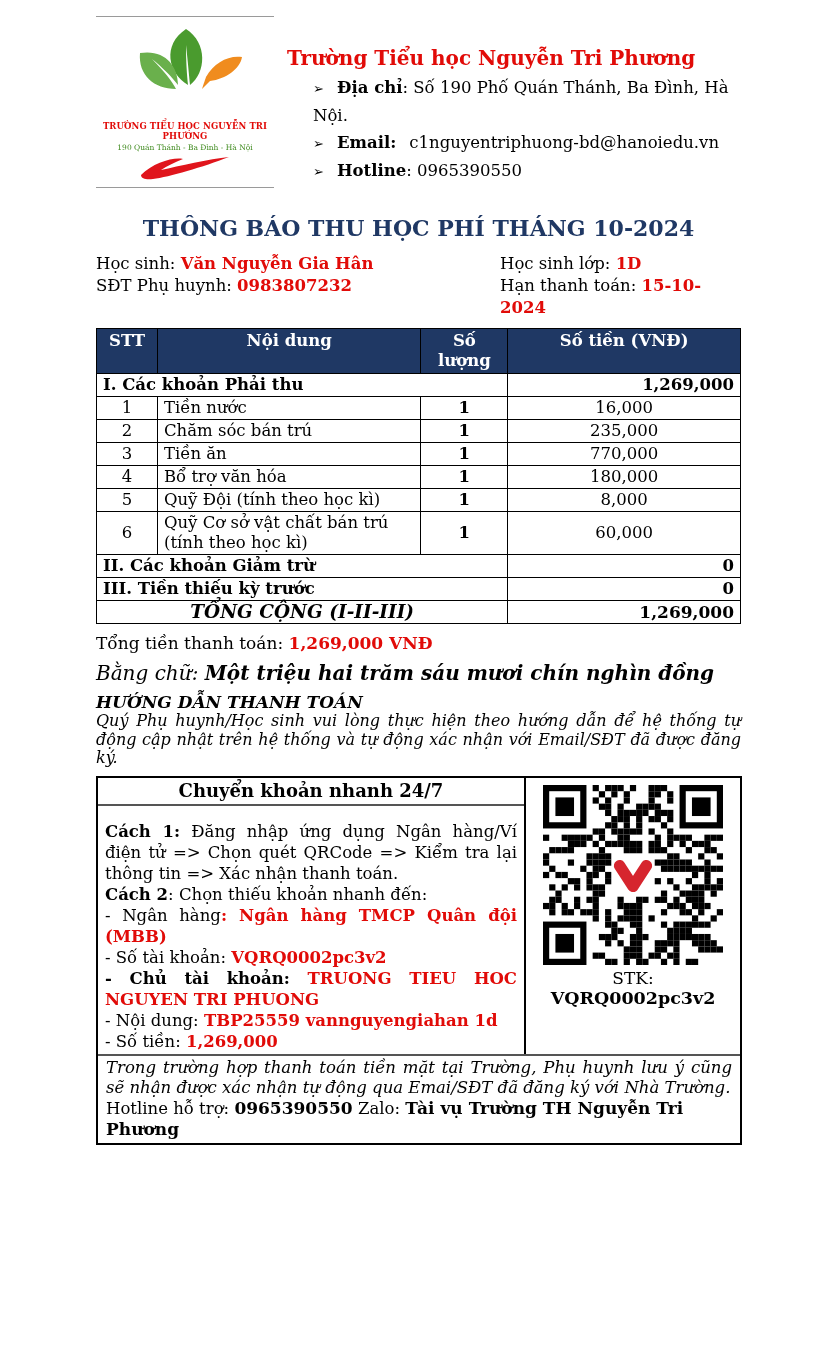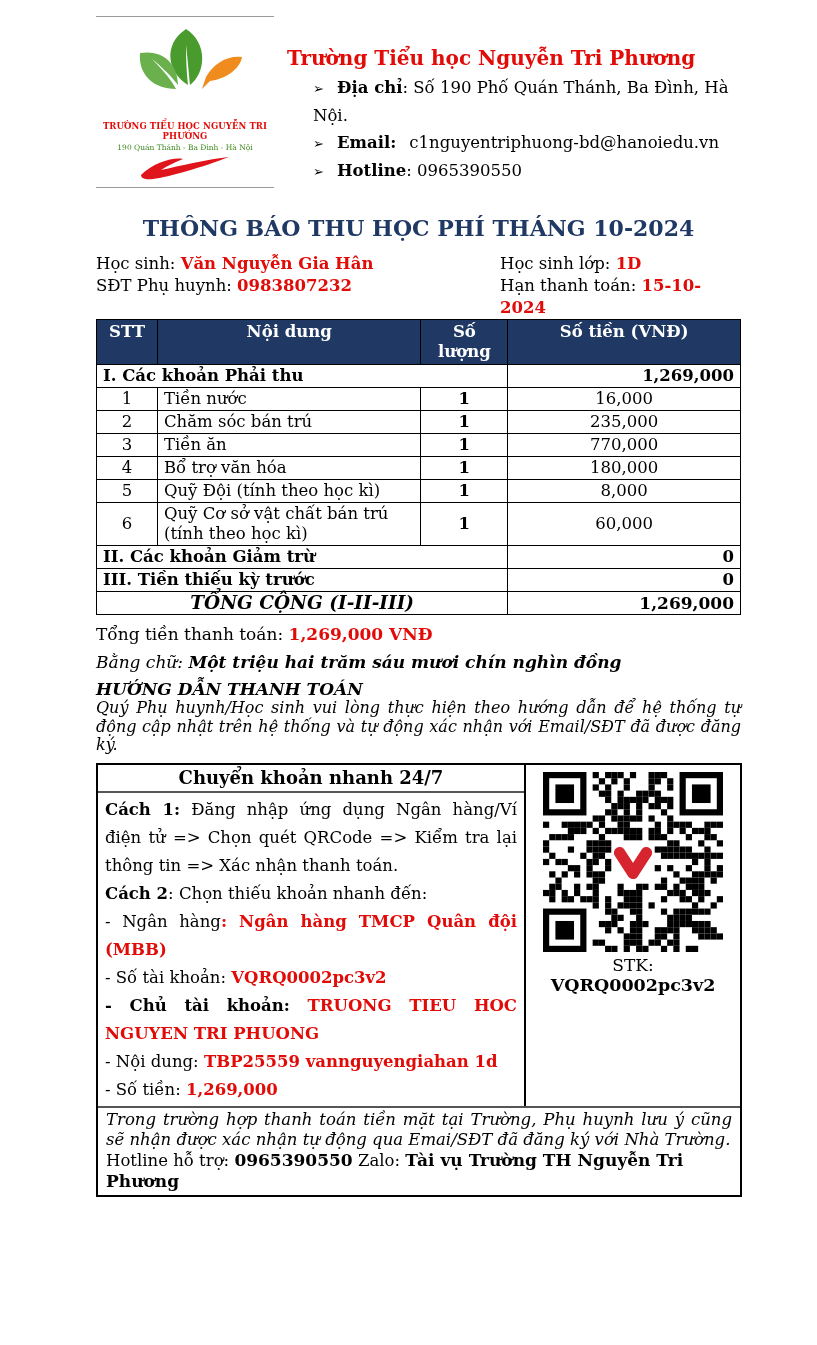--- a/index.html
+++ b/index.html
@@ -29,52 +29,52 @@
   .contact-list li{line-height:27px;}
   .contact-bullet{display:inline-block;width:24px;font-size:13px;}
   .contact-label{font-weight:bold;}
   .contact-value.email-gap{margin-left:13px;}
   
   .notice-title{color:var(--navy);font-weight:bold;font-size:22px;text-align:center;margin-top:27px;}
   .info-grid{display:grid;grid-template-columns:404px 241px;margin-top:12px;}
   .info-cell{line-height:22px;}
   .info-value{color:var(--red);font-weight:bold;}
   
-  table.fees{border-collapse:collapse;width:645px;}
+  table.fees{border-collapse:collapse;width:645px;margin-top:9px;}
   table.fees th,table.fees td{border:1px solid var(--border);padding:1px 6px;line-height:20px;}
   table.fees thead th{
     background:var(--navy);color:#fff;font-weight:bold;text-align:center;vertical-align:top;padding:2px 4px;
   }
   .col-stt{width:61px;} .col-name{width:264px;} .col-qty{width:87px;} .col-amt{width:233px;}
   td.stt{text-align:center;}
   td.qty{text-align:center;font-weight:bold;}
   td.amt{text-align:center;}
   tr.section td{font-weight:bold;}
   tr.section td.amt-right{text-align:right;}
   tr.total-row td{font-weight:bold;}
   tr.total-row td.label{text-align:center;font-style:italic;font-size:18.5px;}
   tr.total-row td.amt-right{text-align:right;font-size:17px;}
   
   .pay-total{margin-top:9px;font-size:17px;}
   .pay-total .val{color:var(--red);font-weight:bold;}
-  .in-words{margin-top:8px;font-style:italic;font-size:17px;}
+  .in-words{margin-top:8px;font-style:italic;font-size:20px;}
   .in-words .val{font-weight:bold;}
   .guide-title{margin-top:7px;font-weight:bold;font-style:italic;font-size:17px;}
   .guide-text{font-style:italic;text-align:justify;line-height:18.5px;font-size:16px;}
   
   .pay-box{
     width:646px;border:2px solid var(--border);margin-top:8px;
     display:grid;grid-template-columns:428px 1fr;
   }
   .pay-left{border-right:2px solid var(--border);}
   .pay-header{
     text-align:center;font-weight:bold;font-size:18px;line-height:22px;
     padding:2px 4px;border-bottom:2px solid #555;
   }
-  .pay-instructions{padding:3px 7px 2px 7px;line-height:28px;text-align:justify;}
+  .pay-instructions{padding:15px 7px 2px 7px;line-height:21px;text-align:justify;}
   .rv{color:var(--red);font-weight:bold;}
   .pay-right{padding:5px 4px 2px 4px;text-align:center;}
   .qr-wrap{width:180px;height:180px;margin:2px auto 0 auto;position:relative;}
   .stk-line{font-size:17px;margin-top:3px;}
   .stk-line b{font-size:17.5px;}
   .qr-holder{color:var(--red);font-weight:bold;font-size:17px;line-height:20px;}
   .pay-footer{
     grid-column:1 / -1;border-top:2px solid #555;padding:2px 8px 3px 8px;
   }
   .pay-note{font-style:italic;text-align:justify;line-height:20px;}

